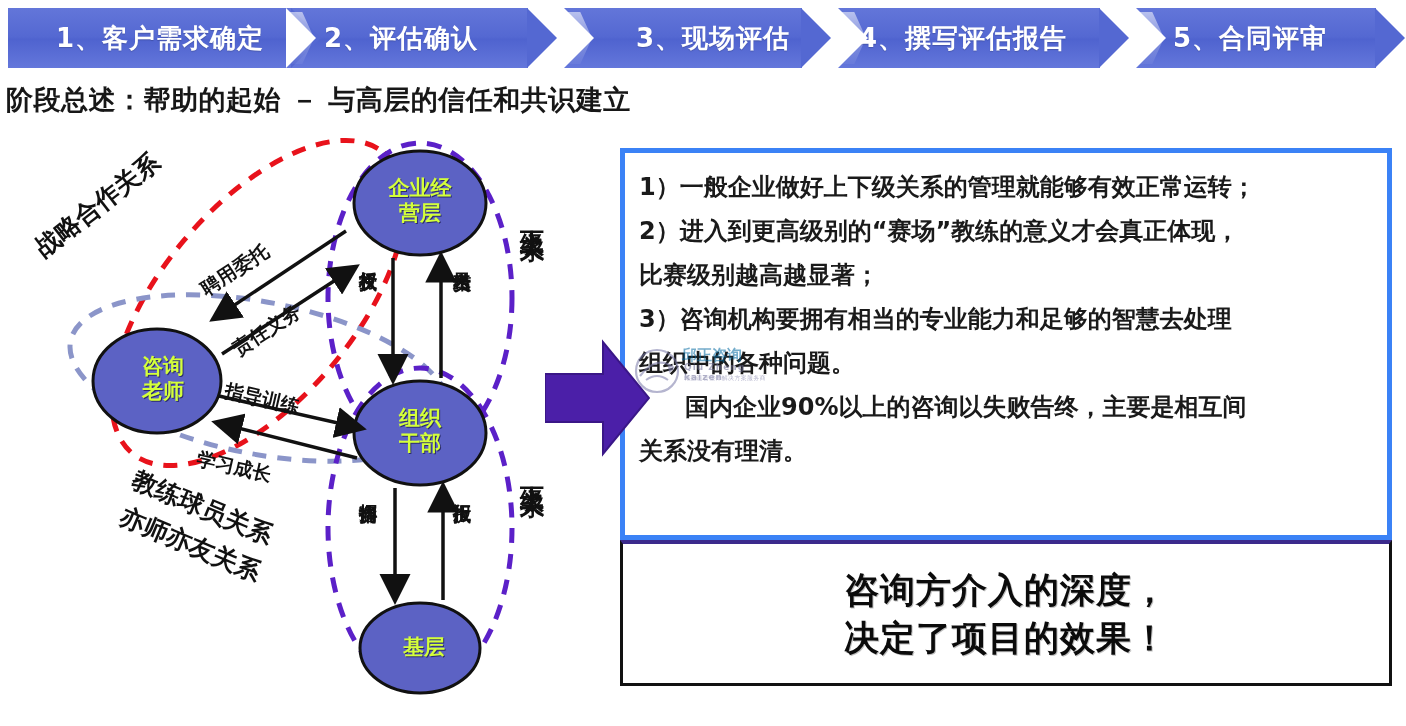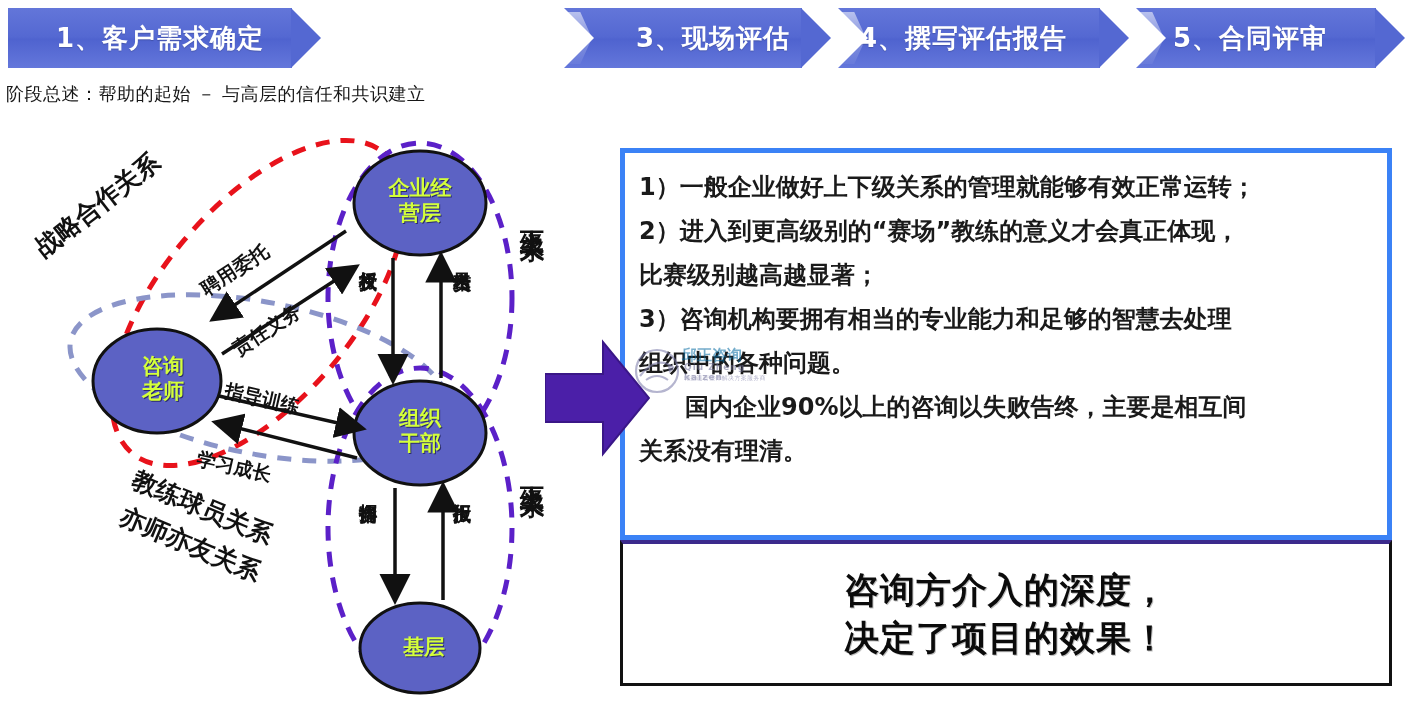--- a/index.html
+++ b/index.html
@@ -22,21 +22,21 @@
   .chev:before{content:"";position:absolute;left:0px;top:0;width:0;height:0;z-index:4;
       border-top:30px solid transparent;border-bottom:30px solid transparent;
       border-left:30px solid #ffffff;}
   .chev.first:before{display:none;}
   .chev.last:after{border-left-color:#5468d2;}
   .chev-sheen{position:absolute;left:2px;top:4px;width:26px;height:52px;z-index:5;
       background:linear-gradient(180deg,rgba(255,255,255,.55),rgba(255,255,255,.05));
       clip-path:polygon(0 0,55% 0,100% 50%,55% 100%,0 100%,45% 50%);pointer-events:none;}
 
   
-  #stage-summary{position:absolute;left:6px;top:82px;font-size:18px;font-weight:normal;
+  #stage-summary{position:absolute;left:6px;top:82px;font-size:27px;font-weight:bold;
       color:#171717;letter-spacing:.5px;white-space:nowrap;text-align:center;}
 
   
   #relationship-diagram{position:absolute;left:0px;top:128px;width:600px;height:580px;}
   #relationship-diagram svg{position:absolute;left:0;top:0;}
 
   .nodelabel{position:absolute;z-index:6;color:#d4ff3a;font-weight:bold;font-size:21px;
      line-height:25px;text-align:center;text-shadow:1px 1px 0 #2b2b6e;pointer-events:none;}
   .vert{writing-mode:vertical-rl;text-orientation:upright;line-height:20px;font-size:18px;
      font-weight:bold;color:#111;position:absolute;z-index:7;}
@@ -71,20 +71,24 @@
      font-weight:bold;}
 </style>
 </head>
 <body>
 
 <div id="process-banner">
   <div class="chev first" style="left:8px;width:252px;padding-left:32px;">
 
     <span class="lbl">1、客户需求确定</span>
   </div>
+  <div class="chev" style="left:286px;width:242px;">
+    <span class="chev-sheen"></span>
+    <span class="lbl">2、评估确认</span>
+  </div>
   <div class="chev" style="left:564px;width:238px;justify-content:flex-end;">
     <span class="chev-sheen"></span>
     <span class="lbl">3、现场评估</span>
   </div>
   <div class="chev" style="left:838px;width:262px;">
     <span class="chev-sheen"></span>
     <span class="lbl">4、撰写评估报告</span>
   </div>
   <div class="chev last" style="left:1136px;width:240px;">
     <span class="chev-sheen"></span>

